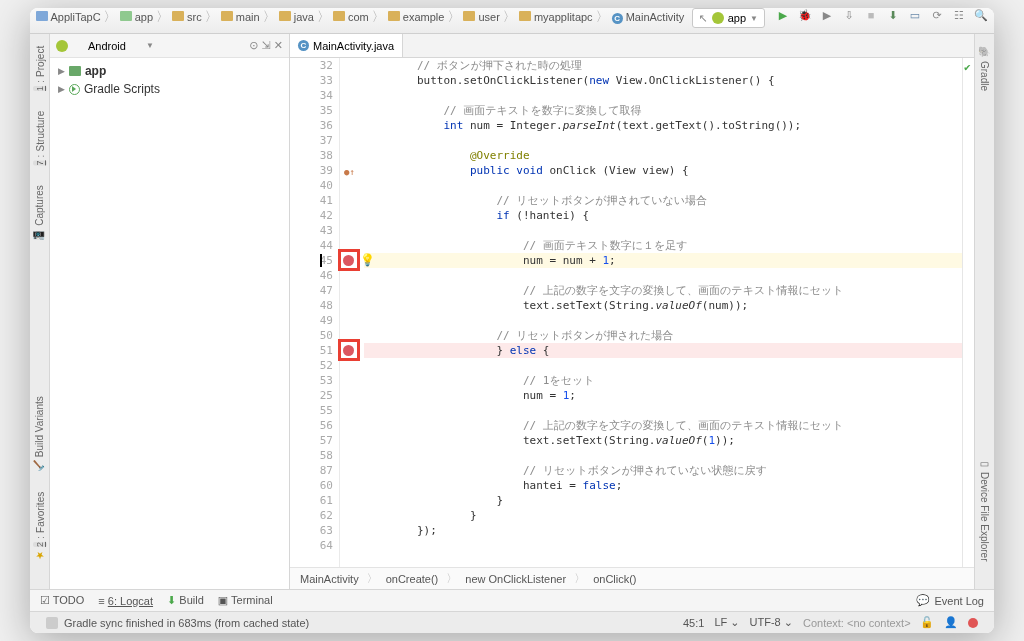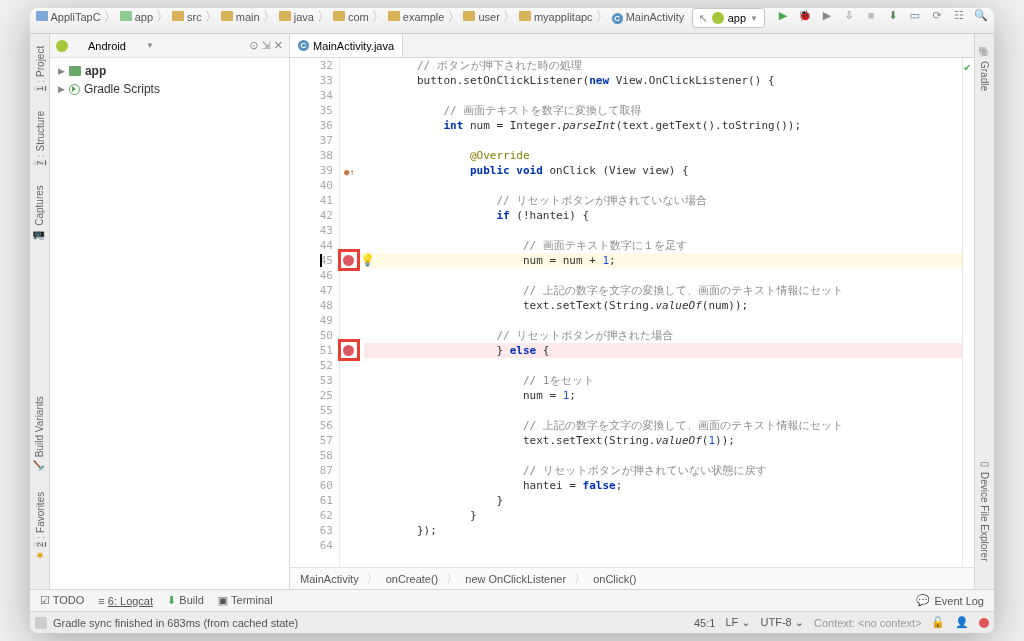--- a/index.html
+++ b/index.html
@@ -43,32 +43,32 @@
     .gutter { width: 50px; background: #fff; border-right: 1px solid #eaeaea; text-align: right; color: #aaa; padding: 0 6px 0 0; }
     .gutter .ln { height: 15px; position: relative; }
     .marks { width: 18px; background: #fff; position: relative; }
     .bp { position: absolute; width: 11px; height: 11px; border-radius: 50%; background: #db5860; left: 3px; }
     .bp-box { position: absolute; border: 3px solid #e93f33; left: -2px; width: 22px; height: 22px; }
     .bulb { position: absolute; font-size: 12px; left: 0; }
     .code { flex: 1; white-space: pre; color: #333; padding-left: 6px; }
     .code .line { height: 15px; }
     .hl { background: #fde9e9; }
     .caret-line { background: #fffae3; }
-    .kw { color: #0033b3; font-weight: bold; }
+    .kw { color: #0033b3; font-weight: normal; }
     .str, .num-lit { color: #1750eb; }
     .comm { color: #8c8c8c; }
     .ann { color: #808000; }
     .ident { font-style: italic; }
     .err-stripe { width: 12px; background: #fff; border-left: 1px solid #e6e6e6; position: relative; }
     .check-icon { color: #4aa84a; font-size: 11px; position: absolute; top: 2px; left: 1px; }
     .breadcrumb-bar { height: 22px; border-top: 1px solid #e3e3e3; background: #fafafa; display: flex; align-items: center; padding: 0 10px; gap: 8px; font-size: 11px; color: #555; }
     .breadcrumb-bar .sep { color: #bbb; }
     .bottom-bar { height: 22px; border-top: 1px solid #d6d6d6; background: #f5f5f5; display: flex; align-items: center; padding: 0 10px; gap: 14px; font-size: 11px; color: #555; }
     .bottom-bar .right { margin-left: auto; display: flex; align-items: center; gap: 4px; }
-    .status-bar { height: 22px; border-top: 1px solid #d6d6d6; background: #ececec; display: flex; align-items: center; padding: 0 5px; font-size: 11px; color: #555; }
+    .status-bar { height: 22px; border-top: 1px solid #d6d6d6; background: #ececec; display: flex; align-items: center; padding: 0 16px; font-size: 11px; color: #555; }
     .status-bar .right { margin-left: auto; display: flex; align-items: center; gap: 10px; }
     .err-dot { width: 10px; height: 10px; border-radius: 50%; background: #e05555; }
     .under { text-decoration: underline; }
     .cursor-caret { border-left: 2px solid #000; height: 13px; display: inline-block; vertical-align: middle; }
     .green-tri { color: #4aa84a; }
   </style>
 </head>
 <body>
 
 <div class="shadow">

